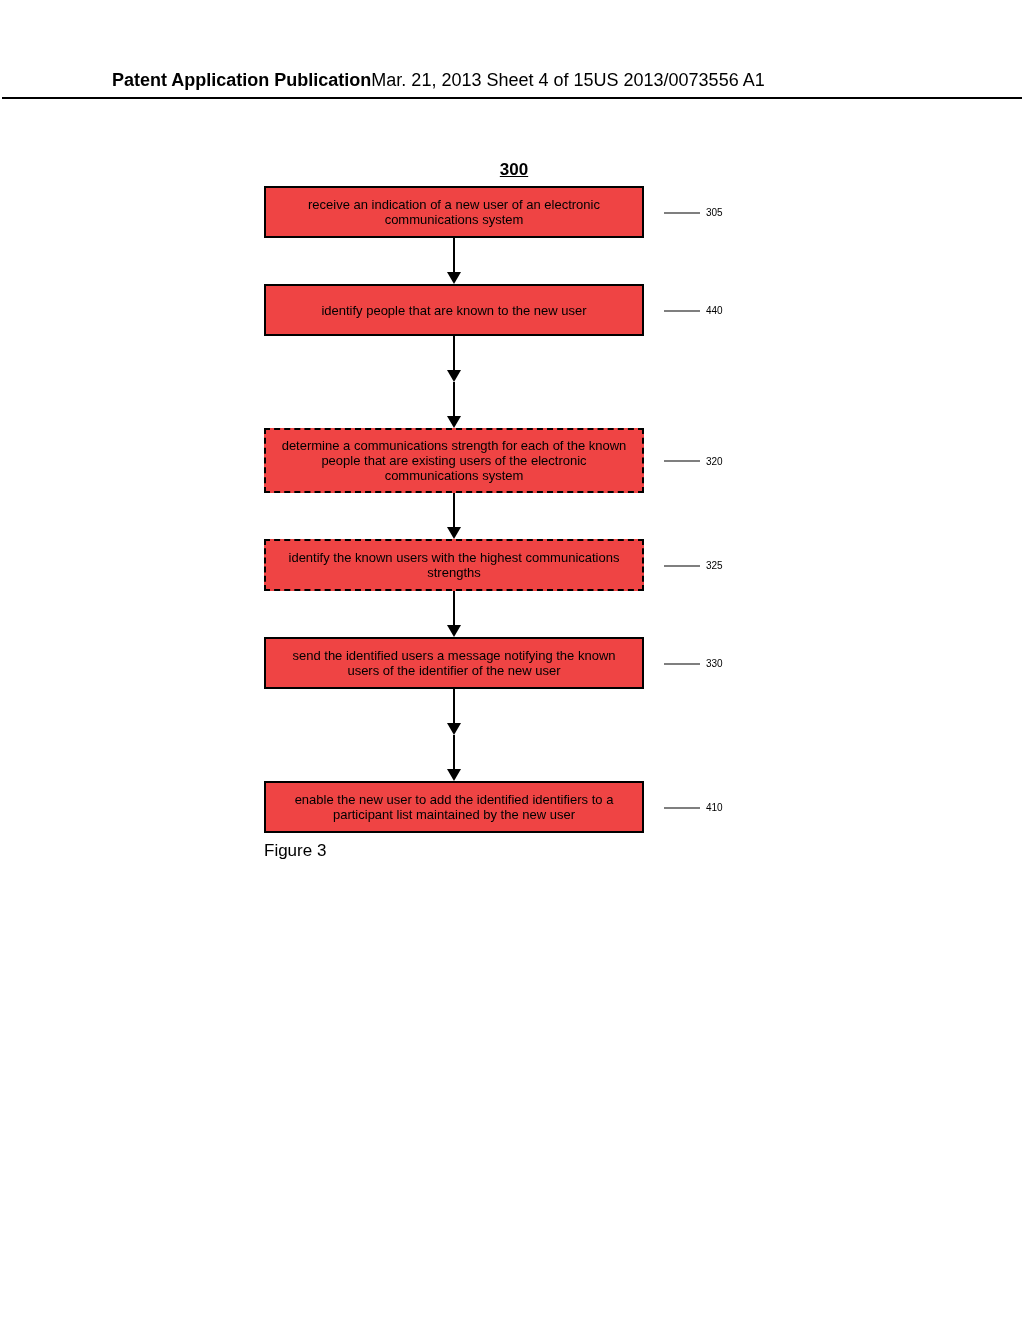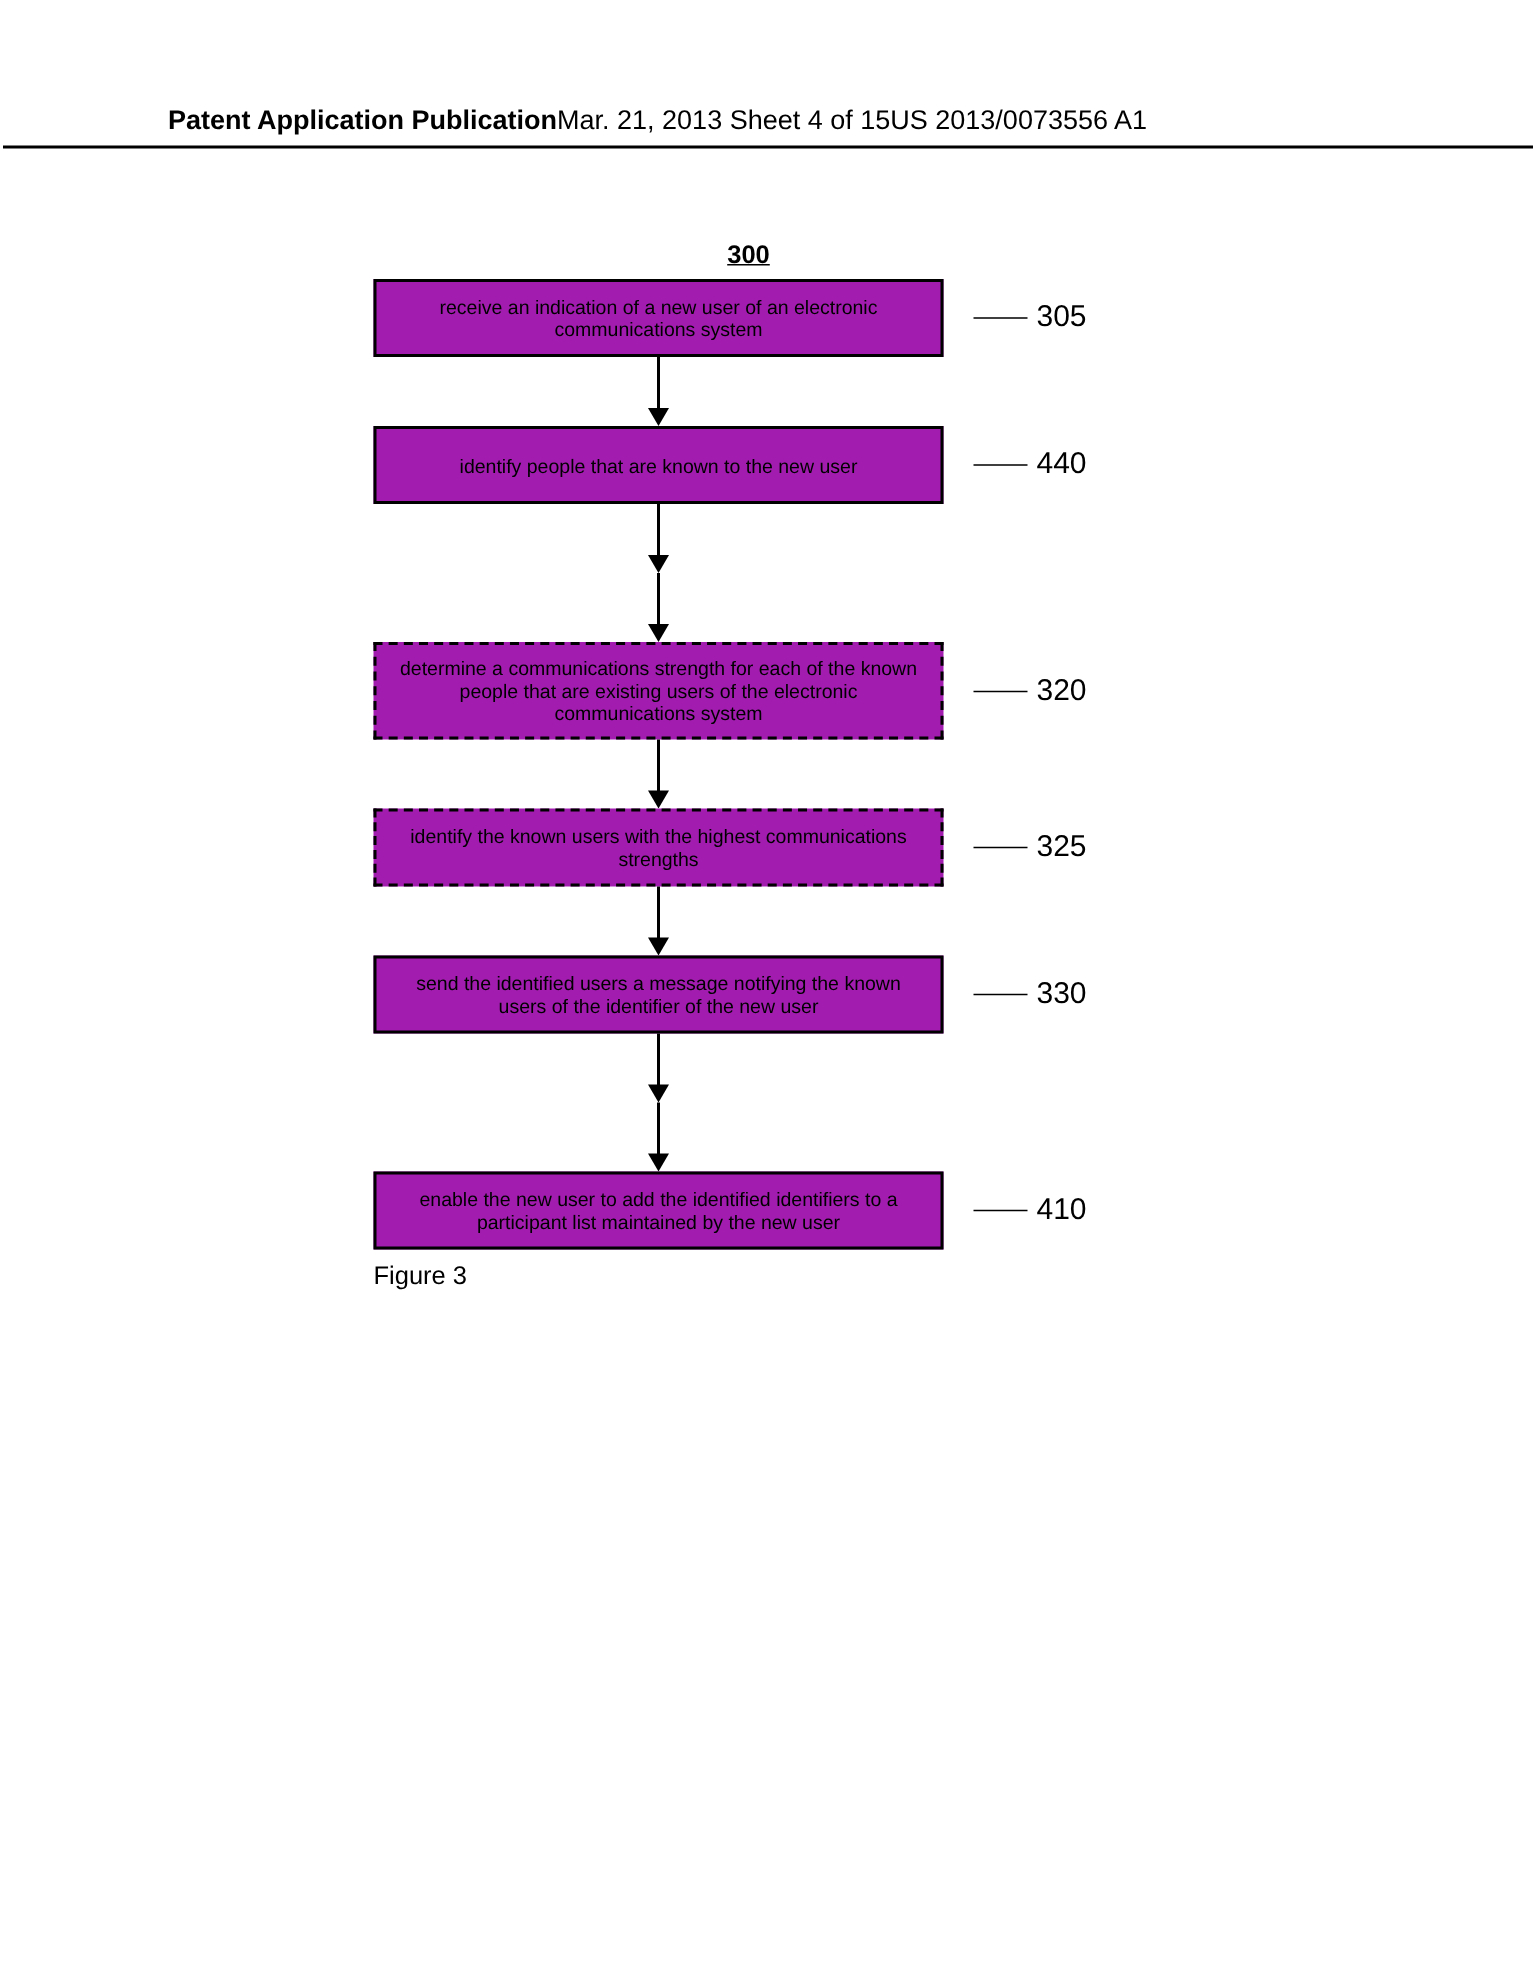--- a/index.html
+++ b/index.html
@@ -31,21 +31,21 @@
     margin: 0 auto;
   }
   .header > span { font-style: normal; }
   .header .left { font-style: normal; font-weight: bold; }
   .header .mid { font-style: normal; font-weight: normal; }
   .header .right { font-style: normal; font-weight: normal; }
 
   .diagram {
     position: absolute;
     top: 160px;
-    left: 239px;
+    left: 254px;
     width: 520px;
   }
   .figlabel {
     text-align: center;
     font-weight: bold;
     font-size: 17px;
     text-decoration: underline;
     margin-bottom: 6px;
   }
   .step {
@@ -56,33 +56,33 @@
     border: 2px solid #000;
     width: 380px;
     min-height: 52px;
     box-sizing: border-box;
     display: flex;
     align-items: center;
     justify-content: center;
     text-align: center;
     font-size: 13px;
     padding: 8px 14px;
-    background: #a21caf;
+    background: #ef4444;
     position: relative;
     margin-left: 10px;
   }
   .box.dashed {
     border-style: dashed;
   }
   .reflabel {
     position: absolute;
     left: 410px;
     top: 50%;
     transform: translateY(-50%);
-    font-size: 20px;
+    font-size: 10px;
     white-space: nowrap;
   }
   .reftick {
     display: inline-block;
     width: 36px;
     border-top: 1.5px solid #000;
     vertical-align: middle;
     margin-right: 6px;
   }
   .arrow {

